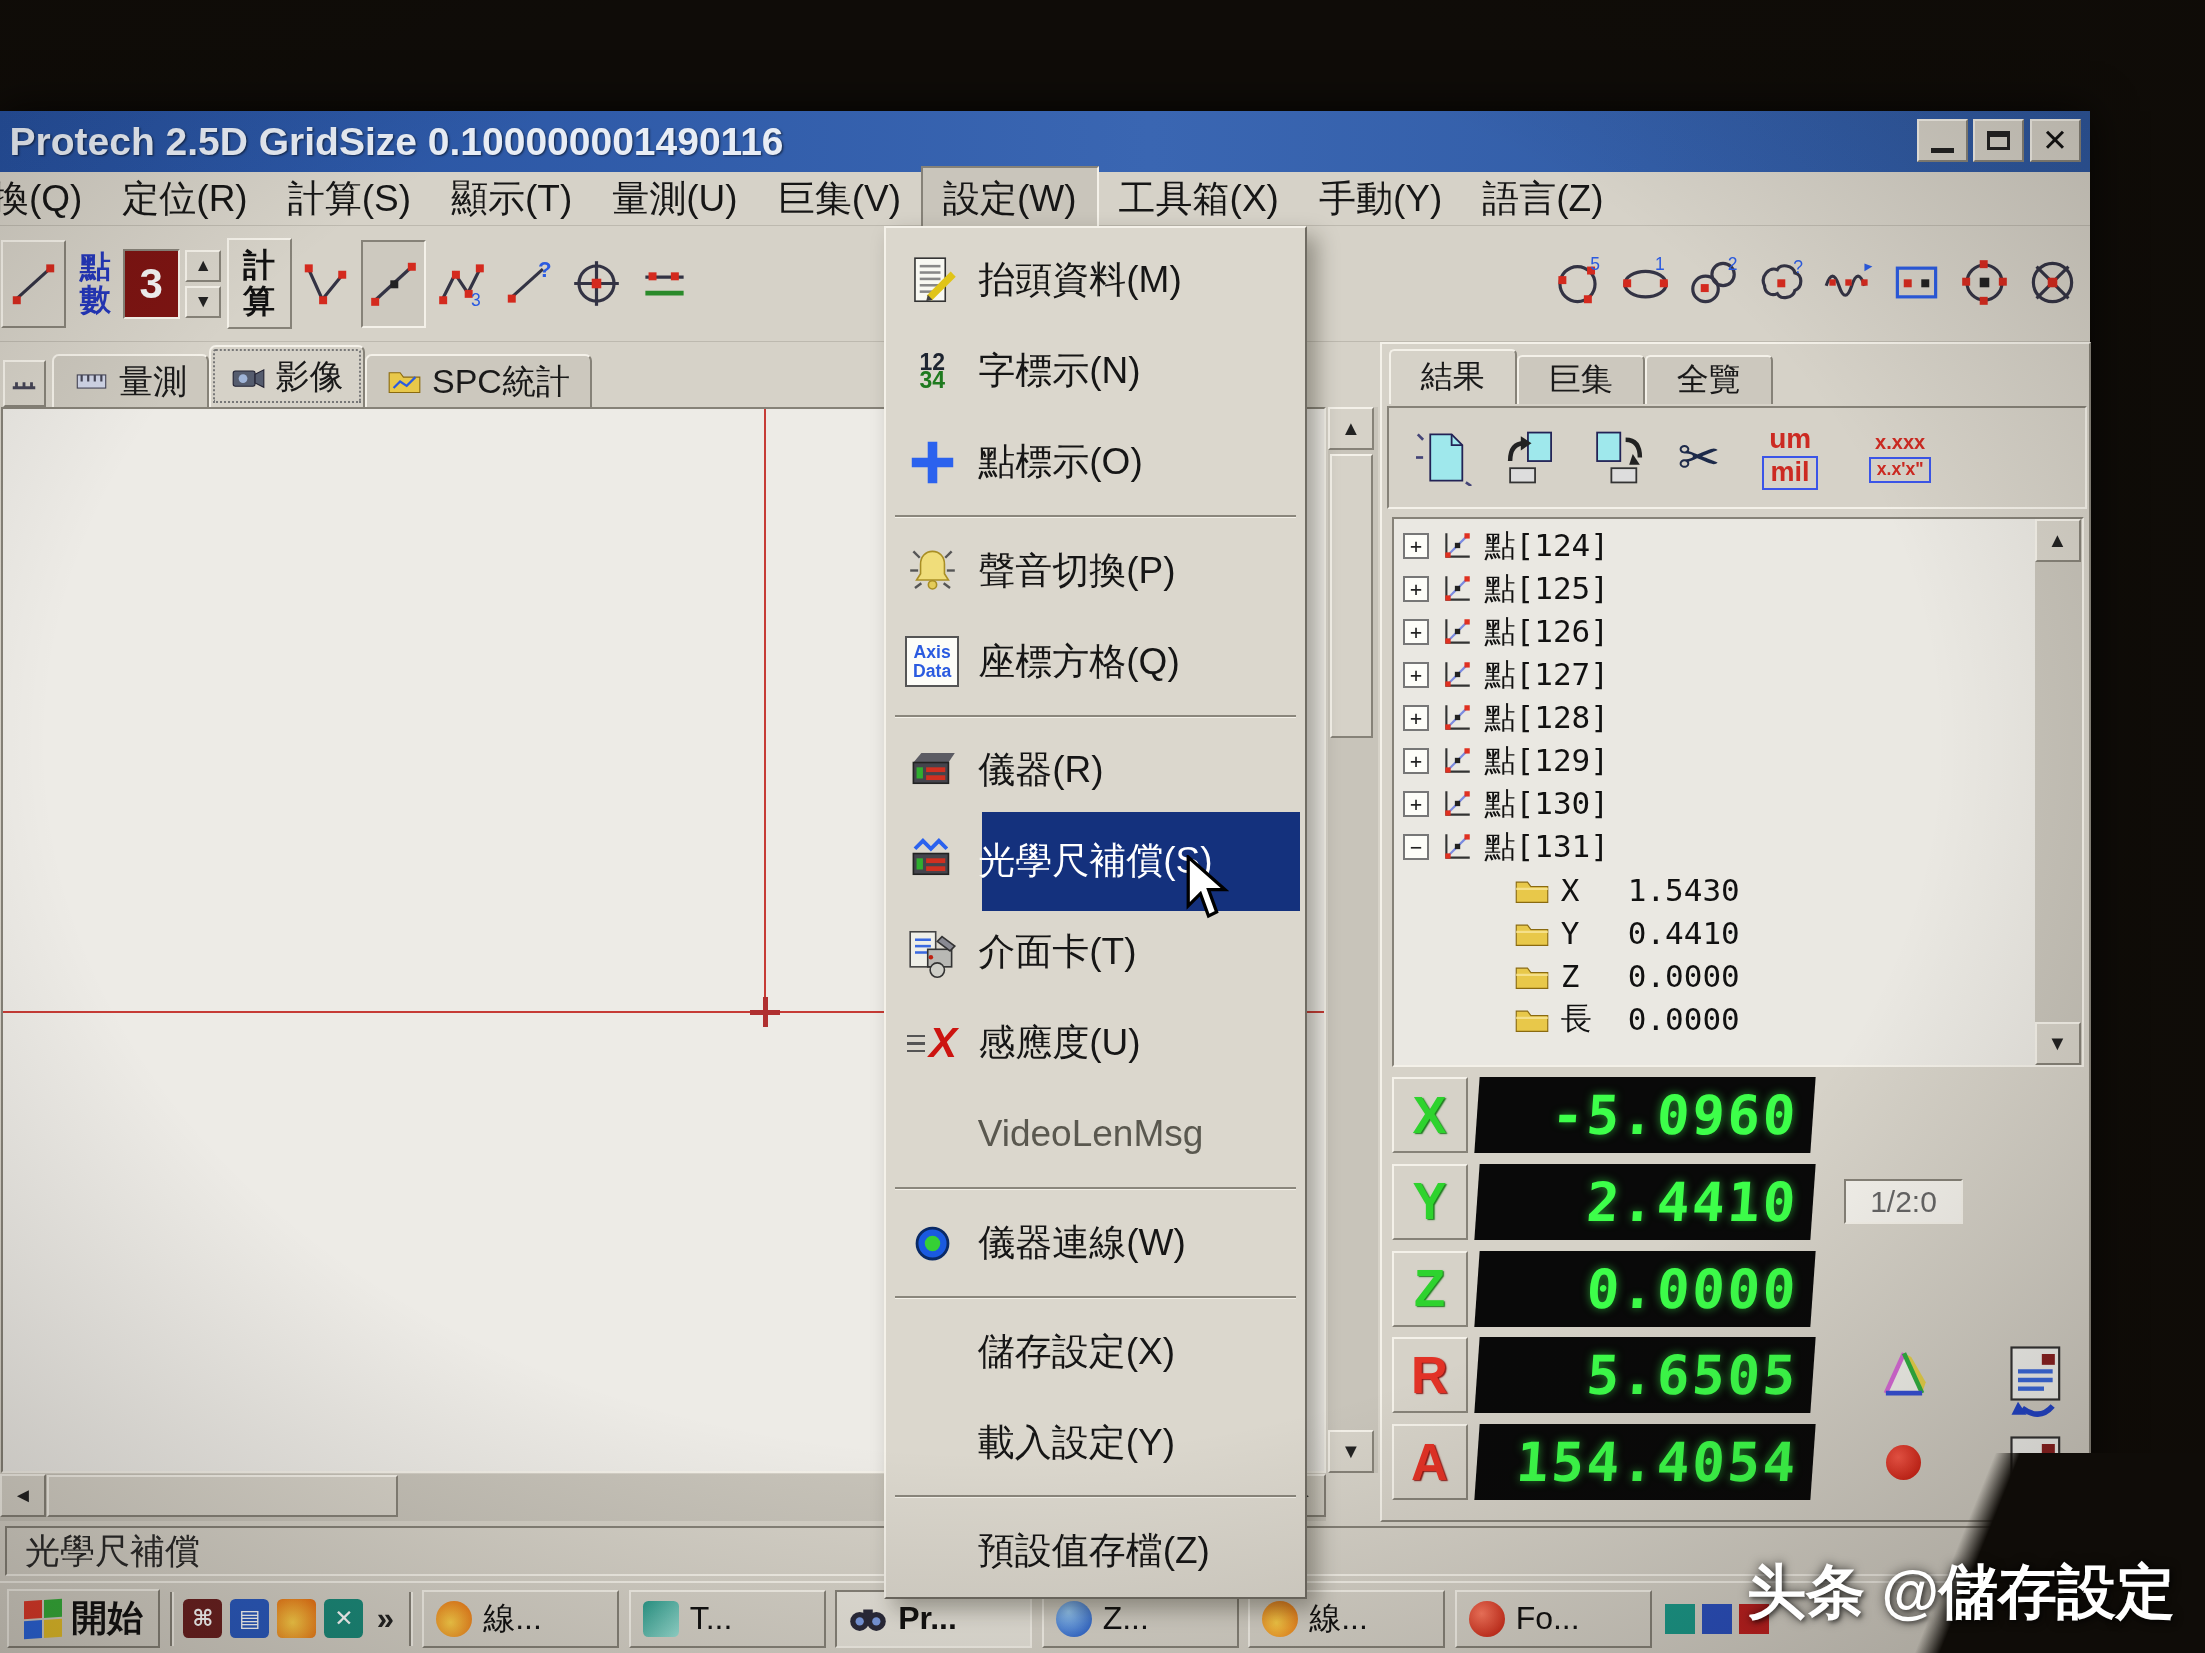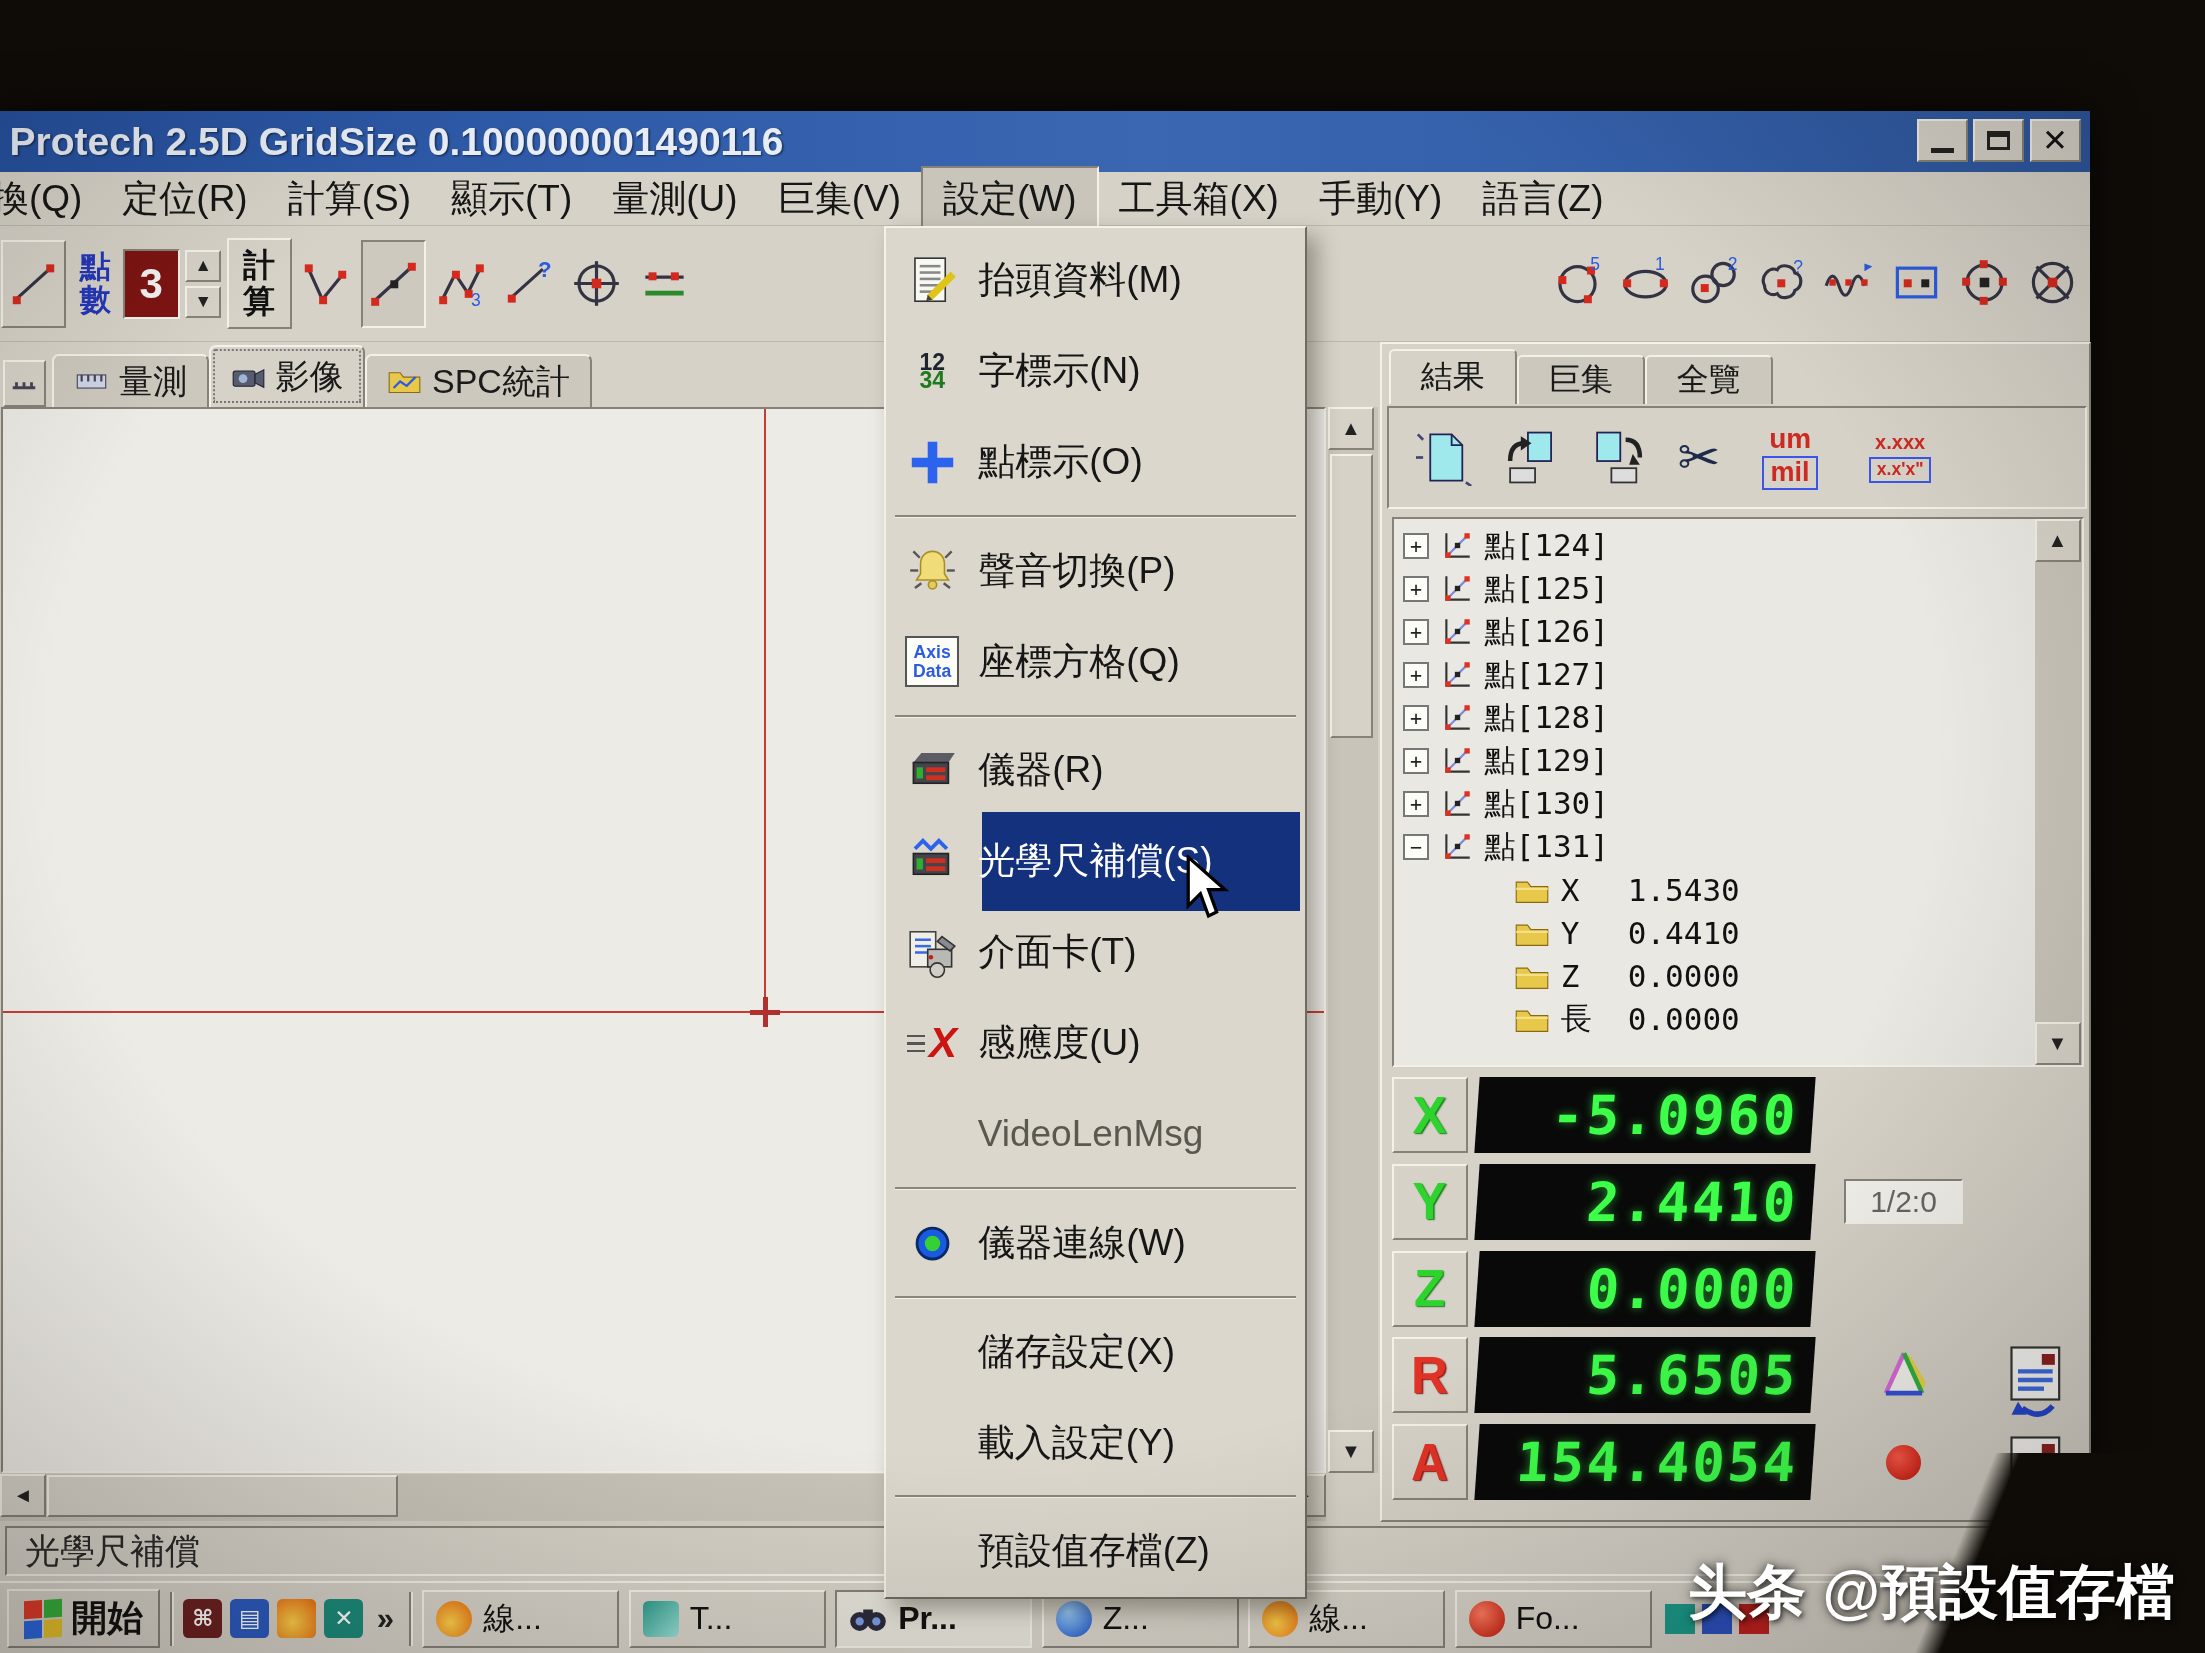--- a/index.html
+++ b/index.html
@@ -836,14 +836,14 @@
       <i style="background:#1a9a8a;"></i>
       <i style="background:#2a50c0;"></i>
       <i style="background:#c02020;"></i>
     </div>
   </div>
 
 </div>
 
 <div class="vignette"></div>
 <div class="corner"></div>
-<div class="watermark">头条 @預設值存檔</div>
+<div class="watermark">头条 @儲存設定</div>
 
 
 </body></html>

